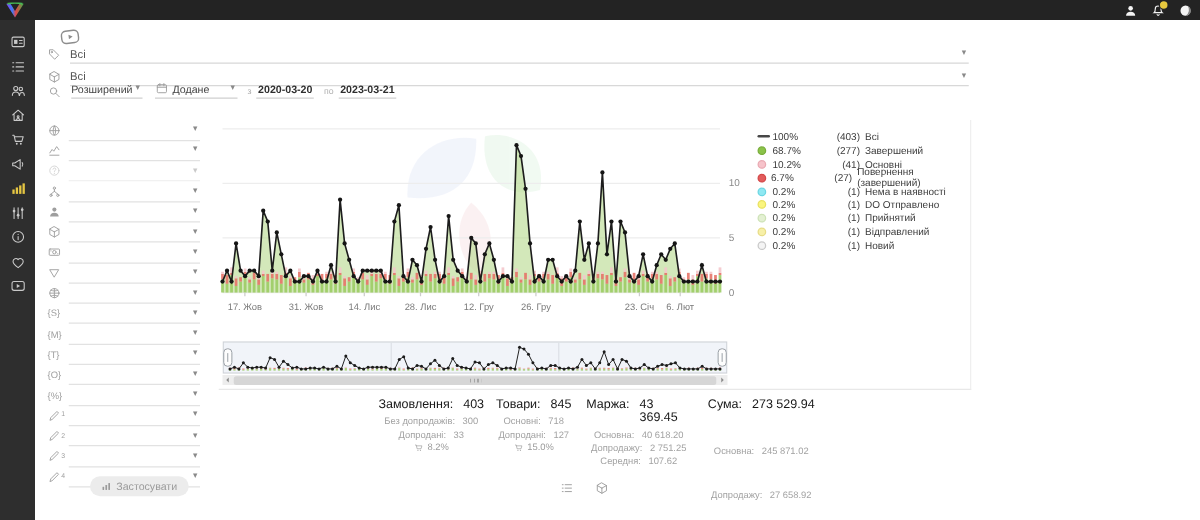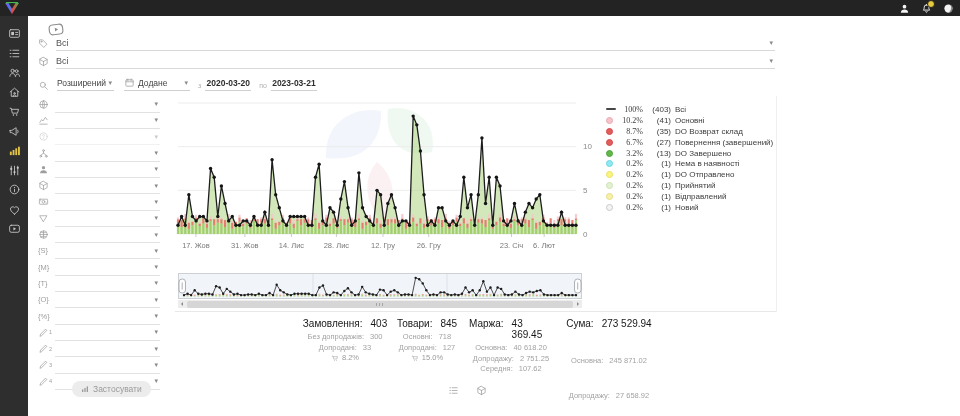--- a/index.html
+++ b/index.html
@@ -21,21 +21,21 @@
   .snav-item.active{color:#e5c643;}
   
   .screen-ic{position:absolute;left:45px;top:21px;width:22px;height:17px;color:#8d8d8d;transform:rotate(-7deg);}
   .screen-ic svg{width:22px;height:17px;}
   .hrow{position:absolute;left:38px;width:737px;height:14px;display:flex;align-items:center;cursor:pointer;}
   .hic{width:18px;color:#9b9b9b;display:flex;align-items:center;}
   .hic svg{width:11px;height:11px;}
   .hfield{flex:1;display:flex;align-items:center;border-bottom:1px solid #d8d8d8;height:100%;font-size:9px;color:#555;}
   .caret{margin-left:auto;margin-right:2px;color:#8a8a8a;font-size:7px;line-height:7px;}
   .caret::after{content:"▾";}
-  .row3{position:absolute;left:38px;top:76px;height:15px;display:flex;align-items:flex-end;text-align:center;}
+  .row3{position:absolute;left:38px;top:64px;height:15px;display:flex;align-items:flex-end;text-align:center;}
   .r3field{display:flex;align-items:center;border-bottom:1px solid #cfcfcf;height:15px;font-size:8.5px;color:#444;cursor:pointer;}
   .r3lbl{font-size:7px;color:#b0b0b0;margin:0 4px 2px 8px;}
   .datev{font-weight:700;color:#2e2e2e;font-size:8.5px;}
   
   .fpanel{position:absolute;left:38px;top:96px;width:122px;}
   .frow{height:16.3px;display:flex;align-items:center;cursor:pointer;}
   .fic{width:17px;color:#9e9e9e;display:flex;align-items:center;font-size:7.5px;}
   .fic svg{width:11px;height:11px;}
   .fic sub{font-size:5.5px;}
   .ffield{flex:1;height:100%;display:flex;align-items:center;border-bottom:1px solid #e2e2e2;}
@@ -43,21 +43,21 @@
   .apply-btn{position:absolute;left:72px;top:381px;height:16px;padding:0 9px;border:none;border-radius:9px;background:#ececec;color:#9b9b9b;font-size:8.5px;font-family:inherit;display:flex;align-items:center;gap:4px;cursor:pointer;}
   .apply-btn svg{width:8px;height:8px;}
   
   .chart-panel{position:absolute;left:175px;top:96px;width:602px;height:216px;border-right:1px solid #efefef;border-bottom:1px solid #e8e8e8;box-sizing:border-box;background:#fff;}
   #main-chart{position:absolute;left:1px;top:4px;}
   .legend{position:absolute;left:431px;top:8px;width:168px;list-style:none;margin:0;padding:0;}
   .legend li{display:flex;align-items:center;height:10.9px;font-size:8px;color:#3c3c3c;cursor:pointer;}
   .lmark{width:12px;display:flex;justify-content:flex-start;align-items:center;}
   .ldot{width:7px;height:7px;border-radius:50%;box-sizing:border-box;}
   .lline{width:10px;height:2px;border-radius:1px;}
-  .lpct{width:25px;text-align:right;margin-right:3px;font-family:Liberation Serif, serif;}
+  .lpct{width:25px;margin-right:20px;}
   .lcnt{width:25px;text-align:right;margin-right:4px;}
   #nav-chart{position:absolute;left:3px;top:177px;}
   .scrollbar{position:absolute;left:3px;top:204px;width:404px;height:8px;background:#ededed;}
   .sb-arrow{position:absolute;top:0;width:8px;height:8px;display:flex;align-items:center;justify-content:center;cursor:pointer;}
   .sb-arrow::after{content:"";border:2.5px solid transparent;}
   .sb-left{left:0;}  .sb-left::after{border-right-color:#8a8a8a;margin-right:2px;}
   .sb-right{right:0;}.sb-right::after{border-left-color:#8a8a8a;margin-left:2px;}
   .sb-thumb{position:absolute;left:9px;right:9px;top:0.5px;height:7px;background:#d6d6d6;border-radius:2px;cursor:grab;}
   .sb-thumb::after{content:"";position:absolute;left:50%;top:2px;width:9px;height:3px;margin-left:-4px;
     background:repeating-linear-gradient(90deg,#a6a6a6 0 1px,transparent 1px 3px);}
@@ -907,49 +907,41 @@
       <li>
         <span class="lmark">
           <span class="lline" style="background:#474747"></span>
         </span>
         <span class="lpct">100%</span>
         <span class="lcnt">(403)</span>
         <span>Всі</span>
       </li>
       <li>
         <span class="lmark">
+          <span class="ldot" style="background:#8bc34a;border:1px solid #79ad3b"></span>
+        </span>
+        <span class="lpct">68.7%</span>
+        <span class="lcnt">(277)</span>
+        <span>Завершений</span>
+      </li>
+      <li>
+        <span class="lmark">
           <span class="ldot" style="background:#f6c3ca;border:1px solid #e9a9b2"></span>
         </span>
         <span class="lpct">10.2%</span>
         <span class="lcnt">(41)</span>
         <span>Основні</span>
       </li>
       <li>
         <span class="lmark">
           <span class="ldot" style="background:#e25c5c;border:1px solid #d44848"></span>
         </span>
-        <span class="lpct">8.7%</span>
-        <span class="lcnt">(35)</span>
-        <span>DO Возврат склад</span>
-      </li>
-      <li>
-        <span class="lmark">
-          <span class="ldot" style="background:#e25c5c;border:1px solid #d44848"></span>
-        </span>
         <span class="lpct">6.7%</span>
         <span class="lcnt">(27)</span>
         <span>Повернення (завершений)</span>
-      </li>
-      <li>
-        <span class="lmark">
-          <span class="ldot" style="background:#62b64a;border:1px solid #52a33b"></span>
-        </span>
-        <span class="lpct">3.2%</span>
-        <span class="lcnt">(13)</span>
-        <span>DO Завершено</span>
       </li>
       <li>
         <span class="lmark">
           <span class="ldot" style="background:#8fe8f2;border:1px solid #6cd6e3"></span>
         </span>
         <span class="lpct">0.2%</span>
         <span class="lcnt">(1)</span>
         <span>Нема в наявності</span>
       </li>
       <li>

